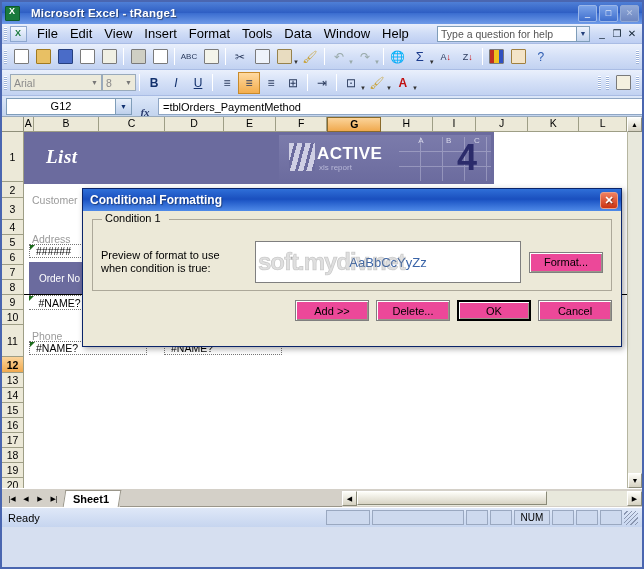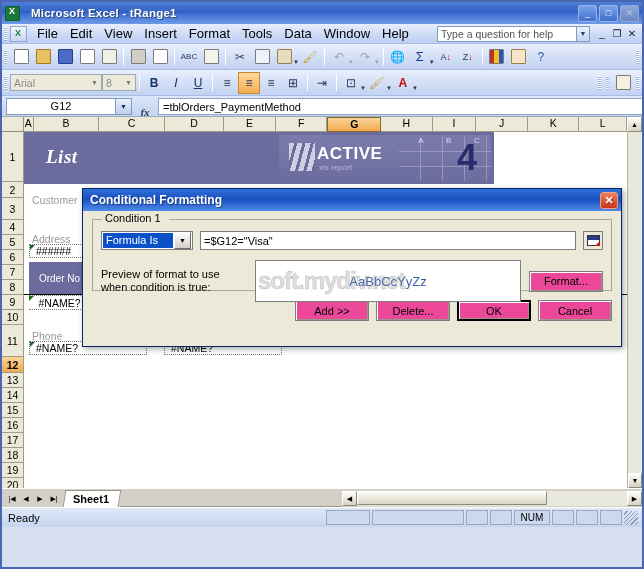--- a/index.html
+++ b/index.html
@@ -511,30 +511,20 @@
 
   <div class="dialog">
     <div class="dlg-title">
       <span class="t">Conditional Formatting</span>
       <span class="dlg-x">✕</span>
     </div>
     <div class="dlg-body">
       <div class="group">
         <div class="group-label">Condition 1</div>
 
-        <div class="row1">
-          <div class="combo">
-            <span class="val">Formula Is</span>
-            <span class="arrow">▼</span>
-          </div>
-          <div class="fml">=$G12="Visa"</div>
-          <div class="rngbtn">
-              <i></i>
-            </div>
-        </div>
 
         <div class="row2">
           <div class="prev-label">
             <div>Preview of format to use</div>
             <div>when condition is true:</div>
           </div>
           <div class="preview">
             <span class="watermark">soft.mydiv.net</span>
             <span class="sample">AaBbCcYyZz</span>
           </div>

